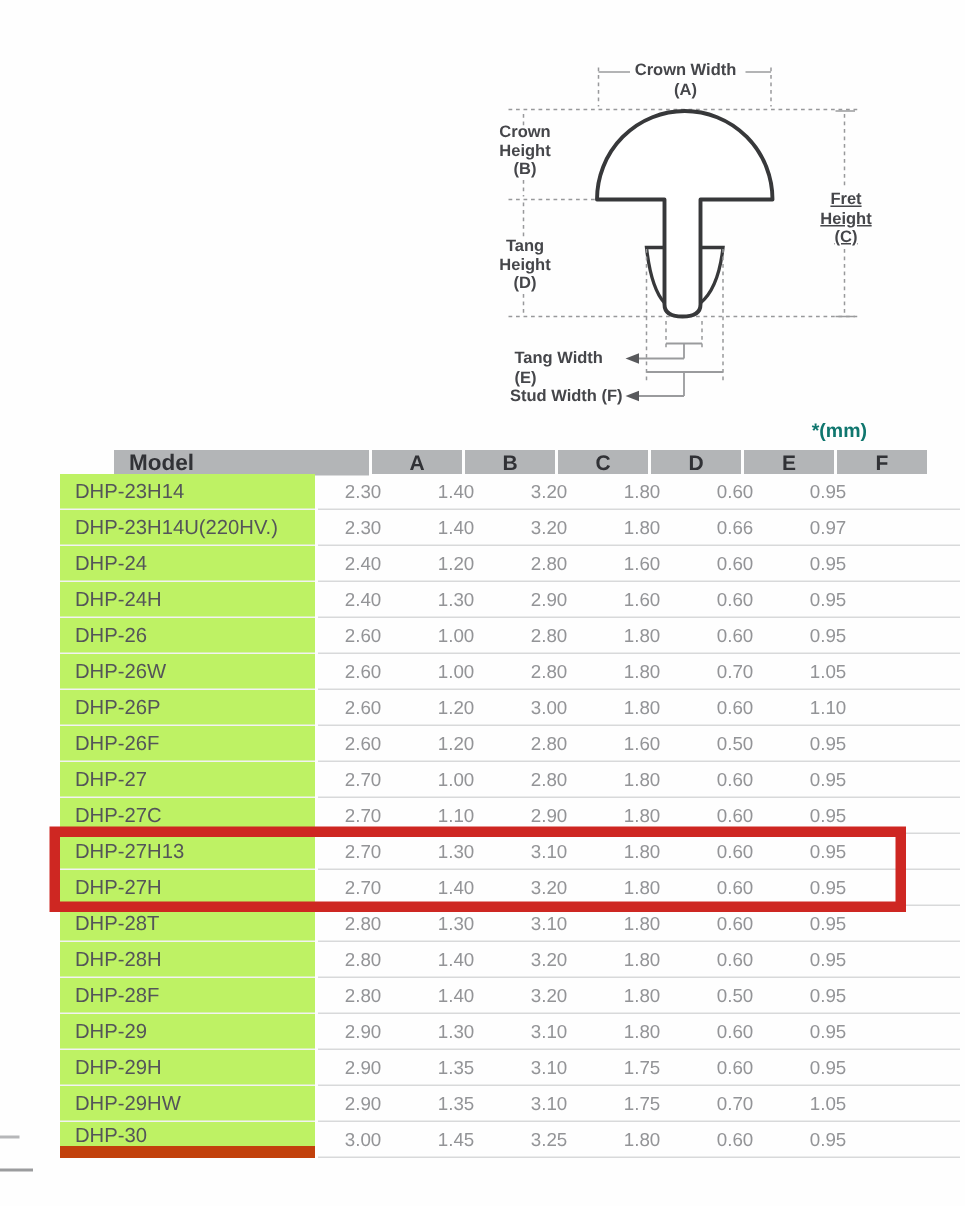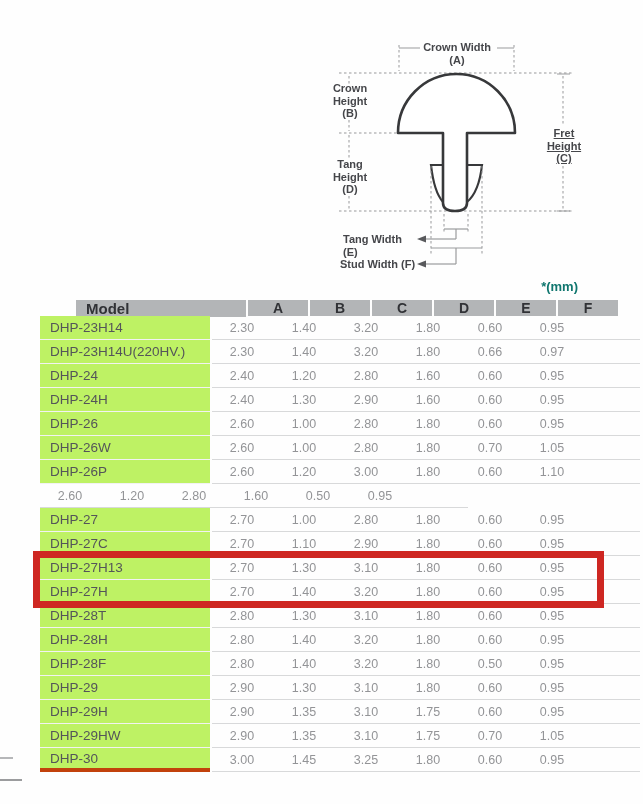--- a/index.html
+++ b/index.html
@@ -30,21 +30,21 @@
     width:60px;margin-right:2px;background:#b3b5b7;color:#313236;
     font-weight:bold;font-size:14px;display:flex;align-items:center;
     justify-content:center;
   }
   .t-row{display:flex;height:24px;align-items:stretch;}
   .t-row .model-c{
     width:170px;background:#bef264;color:#545559;font-size:13.5px;
     display:flex;align-items:center;padding-left:10px;box-sizing:border-box;
     margin-right:2px;border-bottom:1px solid #f2f2f3;
   }
-  .t-row:last-child .model-c{border-bottom:4px solid #c2410c;}
+  .t-row:last-child .model-c{border-bottom:8px solid #c2410c;}
   .row-values{
     display:flex;width:428px;border-bottom:1px solid #d8d9da;
     box-sizing:border-box;
   }
   .row-values .val-c{
     width:60px;margin-right:2px;color:#939497;font-size:12.5px;
     display:flex;align-items:center;justify-content:center;
   }
   
   .highlight-box{
@@ -216,20 +216,21 @@
       <div class="val-c">2.60</div>
       <div class="val-c">1.20</div>
       <div class="val-c">3.00</div>
       <div class="val-c">1.80</div>
       <div class="val-c">0.60</div>
       <div class="val-c">1.10</div>
     </div>
   </div>
 
   <div class="t-row">
+    <div class="model-c">DHP-26F</div>
     <div class="row-values">
       <div class="val-c">2.60</div>
       <div class="val-c">1.20</div>
       <div class="val-c">2.80</div>
       <div class="val-c">1.60</div>
       <div class="val-c">0.50</div>
       <div class="val-c">0.95</div>
     </div>
   </div>
 

